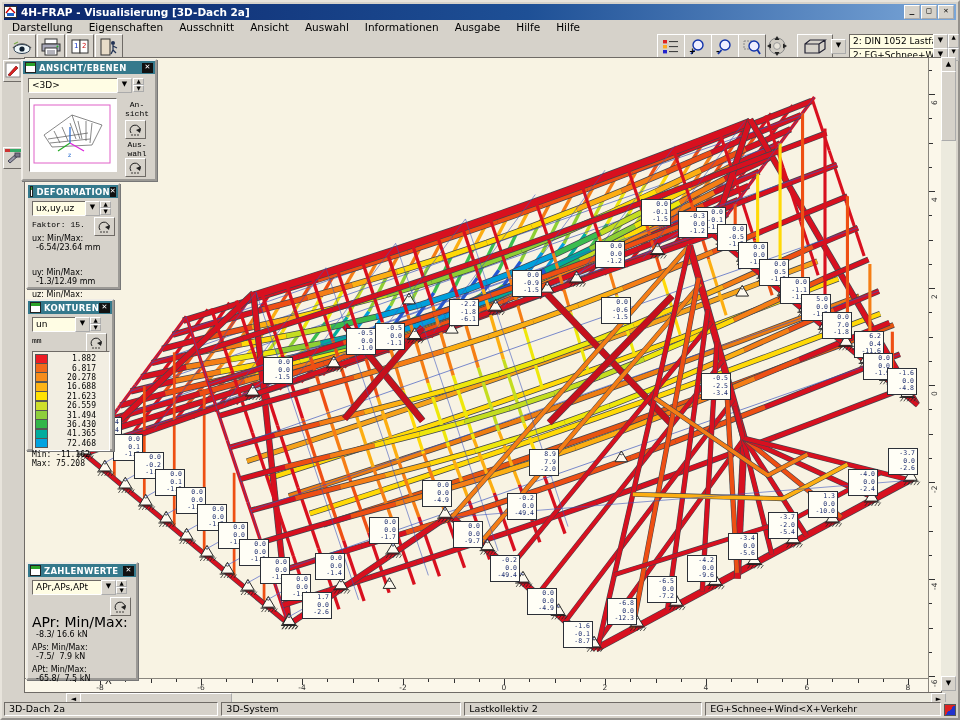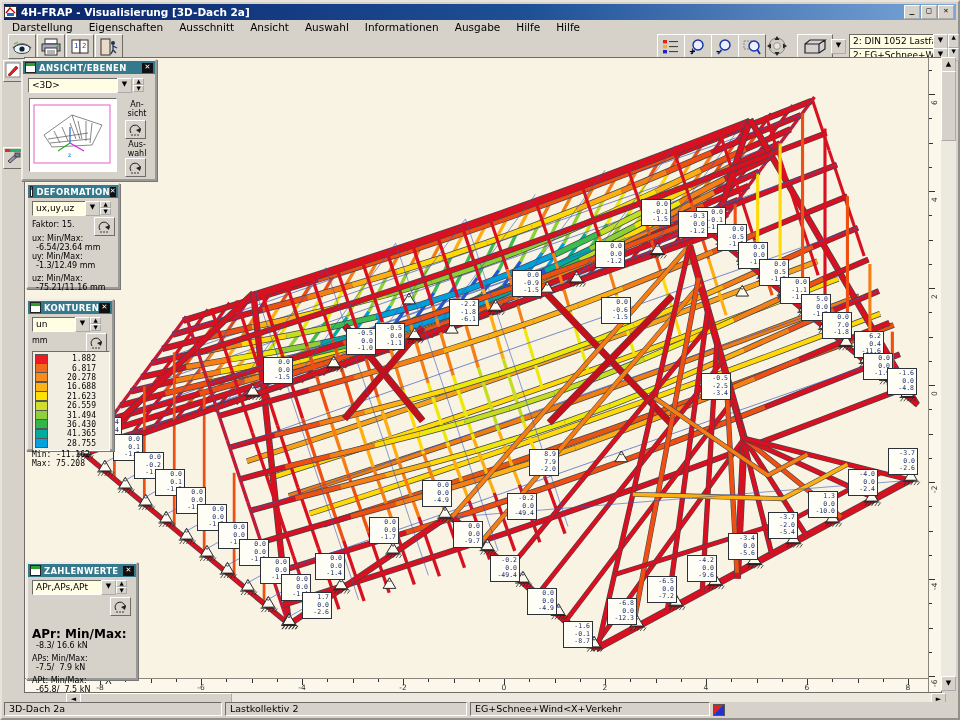--- a/index.html
+++ b/index.html
@@ -42,21 +42,21 @@
   .hlab{position:absolute;top:4px;font-size:7.5px;color:#333;transform:translateX(-50%);}
   .vtick{position:absolute;left:0;height:1px;background:#333;}
   .vlab{position:absolute;left:1px;font-size:7.5px;color:#333;transform:rotate(-90deg);transform-origin:4px 4px;}
   
   .panel{position:absolute;background:#d6d2ca;border:2px outset #efece6;z-index:20;box-shadow:1px 1px 0 #777;}
   .ptitle{height:13px;background:#35798c;color:#fff;font-size:8.5px;font-weight:bold;display:flex;align-items:center;padding:0 2px;letter-spacing:.3px;}
   .ptitle .picon{width:9px;height:9px;background:#fff;border:1px solid #222;margin-right:3px;position:relative;}
   .ptitle .picon:before{content:"";position:absolute;left:0;top:0;right:0;height:3px;background:#2aa22a;}
   .pclose{margin-left:auto;width:11px;height:10px;background:#111;color:#fff;font-size:7px;line-height:9px;text-align:center;}
   .pbody{position:relative;font-size:8px;color:#000;}
-  .plabel{font-size:8px;color:#000;}
+  .plabel{font-size:8px;color:#000;font-family:Liberation Mono, monospace;}
   .mini-btn{position:absolute;width:19px;height:17px;display:flex;align-items:center;justify-content:center;}
   .legrow{display:flex;align-items:center;height:9.4px;}
   .legrow .sw{width:11px;height:8px;border:0.5px solid #555;margin-right:4px;}
   .legrow .lv{font:8px/9px "DejaVu Sans Mono",monospace;width:44px;text-align:right;}
   
   #vscroll{position:absolute;right:2px;top:55px;width:15px;height:634px;background:#eceade;}
   #hscroll{position:absolute;left:64px;top:691px;width:880px;height:14px;background:#eceade;}
   .sbtn{position:absolute;background:#d6d2ca;border:1px outset #fff;font-size:7px;text-align:center;color:#000;}
   .sthumb{position:absolute;background:#d6d2ca;border:1px outset #fff;}
   
@@ -1490,21 +1490,21 @@
             <path d="M2 9 A5 5 0 1 1 11 7" fill="none" stroke="#222"></path>
             <path d="M12 4 L11 9 L7 6 Z" fill="#222"></path>
             <circle cx="3" cy="11" r="0.7"></circle>
             <circle cx="6" cy="11" r="0.7"></circle>
             <circle cx="9" cy="11" r="0.7"></circle>
           </svg>
       </div>
       <div id="def-rows" style="position:absolute;left:4px;top:36px;right:2px">
           <div style="font-size: 8px; margin-top: 0px;">ux: Min/Max:</div>
           <div style="font-size: 8px; padding-left: 4px; white-space: pre;">-6.54/23.64 mm</div>
-          <div style="font-size: 8px; margin-top: 0;">uy: Min/Max:</div>
+          <div style="font-size: 8px; margin-top: 16px;">uy: Min/Max:</div>
           <div style="font-size: 8px; padding-left: 4px; white-space: pre;">-1.3/12.49 mm</div>
           <div style="font-size: 8px; margin-top: 4px;">uz: Min/Max:</div>
           <div style="font-size: 8px; padding-left: 4px; white-space: pre;">-75.21/11.16 mm</div>
         </div>
     </div>
   </div>
 
   <div class="panel" style="left:24px;top:297px;width:84px;height:148px">
     <div class="ptitle">
         <span class="picon"></span>
@@ -1560,21 +1560,21 @@
           <div class="legrow">
             <div class="sw" style="background: rgb(50, 181, 74);"></div>
             <div class="lv">36.430</div>
           </div>
           <div class="legrow">
             <div class="sw" style="background: rgb(0, 172, 157);"></div>
             <div class="lv">41.365</div>
           </div>
           <div class="legrow">
             <div class="sw" style="background: rgb(0, 163, 224);"></div>
-            <div class="lv">28.755</div>
+            <div class="lv">72.468</div>
           </div>
         </div>
       <div class="plabel" style="position:absolute;left:4px;top:136px;font-family:'DejaVu Sans Mono',monospace;font-size:8px">Min: -11.162</div>
       <div class="plabel" style="position:absolute;left:4px;top:145px;font-family:'DejaVu Sans Mono',monospace;font-size:8px">Max:  75.208</div>
     </div>
   </div>
 
   <div class="panel" style="left:24px;top:560px;width:108px;height:114px">
     <div class="ptitle">
         <span class="picon"></span>
@@ -1591,21 +1591,21 @@
       <div class="mini-btn raised" style="left:82px;top:20px">
         <svg width="14" height="12" viewBox="0 0 14 12">
             <path d="M2 9 A5 5 0 1 1 11 7" fill="none" stroke="#222"></path>
             <path d="M12 4 L11 9 L7 6 Z" fill="#222"></path>
             <circle cx="3" cy="11" r="0.7"></circle>
             <circle cx="6" cy="11" r="0.7"></circle>
             <circle cx="9" cy="11" r="0.7"></circle>
           </svg>
       </div>
       <div id="zw-rows" style="position:absolute;left:4px;top:37px;right:2px">
-          <div style="font-size: 12px; margin-top: 13px; font-weight: bold;">APr: Min/Max:</div>
+          <div style="font-size: 14px; margin-top: 0px;">APr: Min/Max:</div>
           <div style="font-size: 8px; padding-left: 4px; white-space: pre;">-8.3/ 16.6 kN</div>
           <div style="font-size: 8px; margin-top: 4px;">APs: Min/Max:</div>
           <div style="font-size: 8px; padding-left: 4px; white-space: pre;">-7.5/  7.9 kN</div>
           <div style="font-size: 8px; margin-top: 4px;">APt: Min/Max:</div>
           <div style="font-size: 8px; padding-left: 4px; white-space: pre;">-65.8/  7.5 kN</div>
         </div>
     </div>
   </div>
 
   <div id="vscroll">
@@ -1614,17 +1614,18 @@
     <div class="sbtn" style="bottom:0;left:0;width:13px;height:13px;line-height:12px">▼</div>
   </div>
   <div id="hscroll">
     <div class="sbtn" style="left:0;top:0;width:13px;height:12px;line-height:11px">◄</div>
     <div class="sthumb" style="left:14px;top:0;width:150px;height:12px"></div>
     <div class="sbtn" style="right:0;top:0;width:13px;height:12px;line-height:11px">►</div>
   </div>
 
   <div id="statusbar">
       <div class="sfield" style="width: 208px;">3D-Dach 2a</div>
+      <div class="sfield" style="width: 234px;">3D-System</div>
       <div class="sfield" style="width: 232px;">Lastkollektiv 2</div>
       <div class="sfield" style="width: 230px;">EG+Schnee+Wind&lt;X+Verkehr</div>
       <div style="width: 10px; height: 10px; margin-top: 2px; background: linear-gradient(135deg, rgb(221, 34, 34) 50%, rgb(34, 51, 204) 50%); border: 1px solid rgb(85, 85, 85);"></div>
     </div>
 </div>
 
 </body></html>

